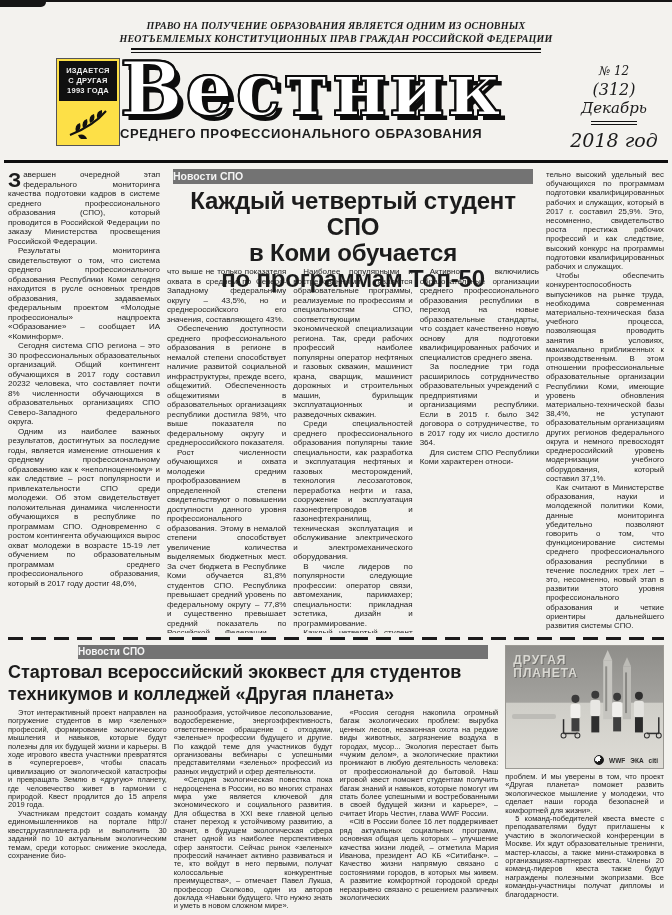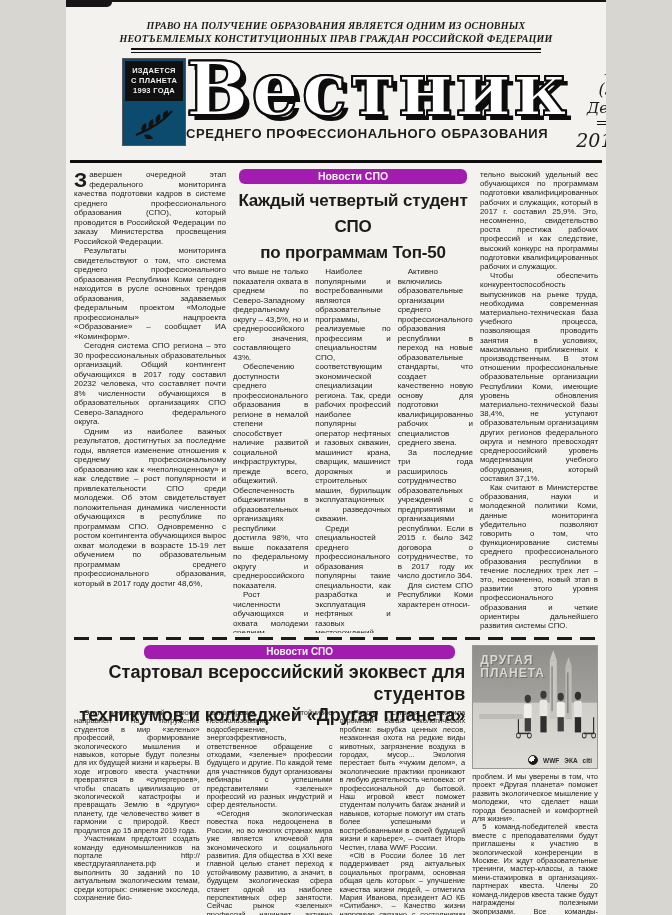--- a/index.html
+++ b/index.html
@@ -1,30 +1,30 @@
 <!DOCTYPE html>
 <html lang="ru"><head>
 <meta charset="utf-8">
 <style>
   html,body{margin:0;padding:0;background:#d8d6d1;}
   .page{
-    position:relative;width:540px;height:915px;margin:0 auto;
+    position:relative;width:672px;height:915px;margin:0 auto;
     background:#f3f2ee;overflow:hidden;color:#1c1c1c;
     font-family:"Liberation Sans",sans-serif;
   }
   
   .scan-top{position:absolute;top:0;left:0;width:100%;height:2px;background:#161616;}
   .scan-blob{position:absolute;top:0;left:0;width:46px;height:7px;background:#161616;border-radius:0 0 5px 0;}
 
   
   .motto{margin-top:20px;text-align:center;font-family:"Liberation Serif",serif;
     font-style:italic;font-weight:bold;font-size:10px;line-height:12.5px;letter-spacing:.2px;}
   .motto-rule{width:410px;margin:3px auto 0;height:2px;border-top:2px solid #111;border-bottom:1px solid #111;}
   .masthead{display:flex;align-items:flex-start;padding:5px 8px 0 56px;height:100px;}
-  .badge{width:64px;height:88px;border:1px solid #555;background:#0c4a6e;padding:2px;
+  .badge{width:64px;height:88px;border:1px solid #555;background:#fde047;padding:2px;
     display:flex;flex-direction:column;box-sizing:border-box;flex:0 0 auto;}
   .badge-top{background:#101010;color:#efefef;font-size:7.5px;font-weight:bold;text-align:center;
     line-height:10px;padding:5px 1px;letter-spacing:.3px;}
   .badge-leaf{flex:1;display:flex;align-items:center;justify-content:center;}
   .m-center{flex:1;text-align:left;margin-top:-4px;}
   .m-title{
     font-family:"DejaVu Serif",serif;font-weight:bold;font-size:74px;line-height:70px;
     color:#fff;letter-spacing:3px;
     -webkit-text-stroke:2px #0d0d0d;
     text-shadow:-1px -1px 0 #0d0d0d,1px -1px 0 #0d0d0d,-1px 1px 0 #0d0d0d,1px 1px 0 #0d0d0d,5px 5px 0 #0d0d0d;
@@ -32,54 +32,54 @@
   .m-subtitle{font-weight:bold;font-size:13px;letter-spacing:.6px;margin-top:2px;}
   .issue{flex:0 0 100px;text-align:center;font-family:"DejaVu Serif",serif;font-style:italic;padding-top:4px;}
   .issue-no{font-size:12px;line-height:19px;}
   .issue-paren{font-size:16px;line-height:18px;}
   .issue-month{font-size:15px;line-height:18px;}
   .issue-rule{width:46px;margin:4px auto;height:2px;border-top:1.5px solid #111;border-bottom:1px solid #111;}
   .issue-year{font-size:19px;}
   .mast-rule{margin:2px 4px 0;border-top:3px solid #0e0e0e;}
 
   
-  .section-bar{background:#a21caf;color:#f4f4f4;text-align:center;font-weight:bold;
-    font-size:10.5px;line-height:15px;height:15px;border-radius:6px;}
+  .section-bar{background:#737373;color:#f4f4f4;text-align:left;font-weight:bold;
+    font-size:10.5px;line-height:15px;height:15px;}
   .bp{margin:0;text-align:justify;text-indent:10px;font-size:8px;line-height:9.5px;}
   .bp.nofirst{text-indent:0;}
   .dropcap{float:left;font-size:21px;line-height:17px;font-weight:bold;padding:1px 2px 0 0;}
   .lead{font-weight:bold;}
 
   
   .top-article{
     display:grid;grid-template-columns:152px 1fr 1fr 1fr 118px;grid-template-rows:100px 1fr;
     grid-template-areas:"c1 head head head c5" "c1 m1 m2 m3 c5";
     gap:0 7px;padding:4px 8px 0;height:466px;overflow:hidden;
   }
   .a-head{grid-area:head;}
   .a-head .section-bar{margin:2px 6px 4px;}
-  .headline{text-align:center;font-weight:800;font-size:17px;line-height:26px;letter-spacing:-.2px;}
+  .headline{text-align:center;font-weight:800;font-size:24px;line-height:26px;letter-spacing:-.2px;}
   .col{overflow:hidden;}
   .c1{grid-area:c1;padding-top:3px;}
   .m1{grid-area:m1;} .m2{grid-area:m2;} .m3{grid-area:m3;}
   .c5{grid-area:c5;padding-top:3px;}
   .c5 .bp{font-size:7.8px;line-height:9.2px;}
 
   .dashed-rule{height:3px;margin:4px 8px 3px;
     background:repeating-linear-gradient(90deg,#1b1b1b 0 15px,transparent 15px 23px);}
 
   
   .bottom-article{
     display:grid;grid-template-columns:repeat(4,1fr);grid-template-rows:66px 1fr;
     grid-template-areas:"bh bh bh p4" "b1 b2 b3 p4";
     gap:0 7px;padding:0 8px;height:278px;overflow:hidden;
   }
   .b-head{grid-area:bh;}
   .b-head .section-bar{margin:2px 10px 3px 70px;height:14px;line-height:14px;font-size:10px;}
-  .headline2{text-align:right;font-weight:800;font-size:18px;line-height:21.5px;}
+  .headline2{text-align:left;font-weight:800;font-size:18px;line-height:21.5px;}
   .b1{grid-area:b1;} .b2{grid-area:b2;} .b3{grid-area:b3;} .p4{grid-area:p4;overflow:hidden;}
   .bottom-article .bp{font-size:7.5px;line-height:8.4px;}
 
   
   .poster{position:relative;height:122px;margin:2px 0 4px;border:1px solid #9a9892;
     background:linear-gradient(180deg,#8f8e8a 0%,#a3a29e 46%,#cfcec8 47%,#dedcd6 100%);overflow:hidden;padding-left:40px;}
   .poster-title{position:absolute;top:8px;left:7px;font-weight:800;font-size:12px;line-height:13px;
     letter-spacing:1px;color:#d9d8d2;text-shadow:1px 1px 0 #6e6d69;}
   .poster-smudge{position:absolute;left:6px;top:68px;width:44px;height:5px;background:#bdbcb7;border-radius:2px;}
   .poster-logos{position:absolute;right:5px;bottom:3px;display:flex;align-items:center;gap:5px;
@@ -98,21 +98,21 @@
   <div class="motto">
     <div>ПРАВО НА ПОЛУЧЕНИЕ ОБРАЗОВАНИЯ ЯВЛЯЕТСЯ ОДНИМ ИЗ ОСНОВНЫХ</div>
     <div>НЕОТЪЕМЛЕМЫХ КОНСТИТУЦИОННЫХ ПРАВ ГРАЖДАН РОССИЙСКОЙ ФЕДЕРАЦИИ</div>
   </div>
   <div class="motto-rule"></div>
 
   <div class="masthead">
     <div class="badge">
       <div class="badge-top">
         <div>ИЗДАЕТСЯ</div>
-        <div>С ПЛАНЕТА</div>
+        <div>С ДРУГАЯ</div>
         <div>1993 ГОДА</div>
       </div>
       <div class="badge-leaf">
         <svg width="44" height="34" viewBox="0 0 44 34">
           <path d="M4 30 C14 26 30 18 40 6" stroke="#111" stroke-width="2" fill="none"></path>
           <path d="M10 27 q-2 -7 4 -9 q2 7 -4 9Z" fill="#111"></path>
           <path d="M17 23 q-2 -7 4 -9 q2 7 -4 9Z" fill="#111"></path>
           <path d="M24 18 q-2 -7 4 -9 q2 7 -4 9Z" fill="#111"></path>
           <path d="M31 13 q-1 -7 5 -8 q1 7 -5 8Z" fill="#111"></path>
           <path d="M12 30 q7 -2 9 4 q-7 2 -9 -4Z" fill="#111"></path>
@@ -131,20 +131,21 @@
       <div class="issue-year">2018 год</div>
     </div>
   </div>
   <div class="mast-rule"></div>
 
   <div class="top-article">
     <div class="a-head">
       <div class="section-bar">Новости СПО</div>
       <div class="headline">
         <div>Каждый четвертый студент СПО</div>
+        <div>в Коми обучается</div>
         <div>по программам Топ-50</div>
       </div>
     </div>
 
     <div class="col c1">
       <p class="bp nofirst"><span class="dropcap">З</span><span>авершен очередной этап федерального мониторинга качества подготовки кадров в системе среднего профессионального образования (СПО), который проводится в Российской Федерации по заказу Министерства просвещения Российской Федерации.</span></p>
       <p class="bp">Результаты мониторинга свидетельствуют о том, что система среднего профессионального образования Республики Коми сегодня находится в русле основных трендов образования, задаваемых федеральным проектом «Молодые профессионалы» нацпроекта «Образование» – сообщает ИА «Коминформ».</p>
       <p class="bp">Сегодня система СПО региона – это 30 профессиональных образовательных организаций. Общий контингент обучающихся в 2017 году составил 20232 человека, что составляет почти 8% численности обучающихся в образовательных организациях СПО Северо-Западного федерального округа.</p>
       <p class="bp">Одним из наиболее важных результатов, достигнутых за последние годы, является изменение отношения к среднему профессиональному образованию как к «неполноценному» и как следствие – рост популярности и привлекательности СПО среди молодежи. Об этом свидетельствует положительная динамика численности обучающихся в республике по программам СПО. Одновременно с ростом контингента обучающихся вырос охват молодежи в возрасте 15-19 лет обучением по образовательным программам среднего профессионального образования, который в 2017 году достиг 48,6%,</p>
     </div>

